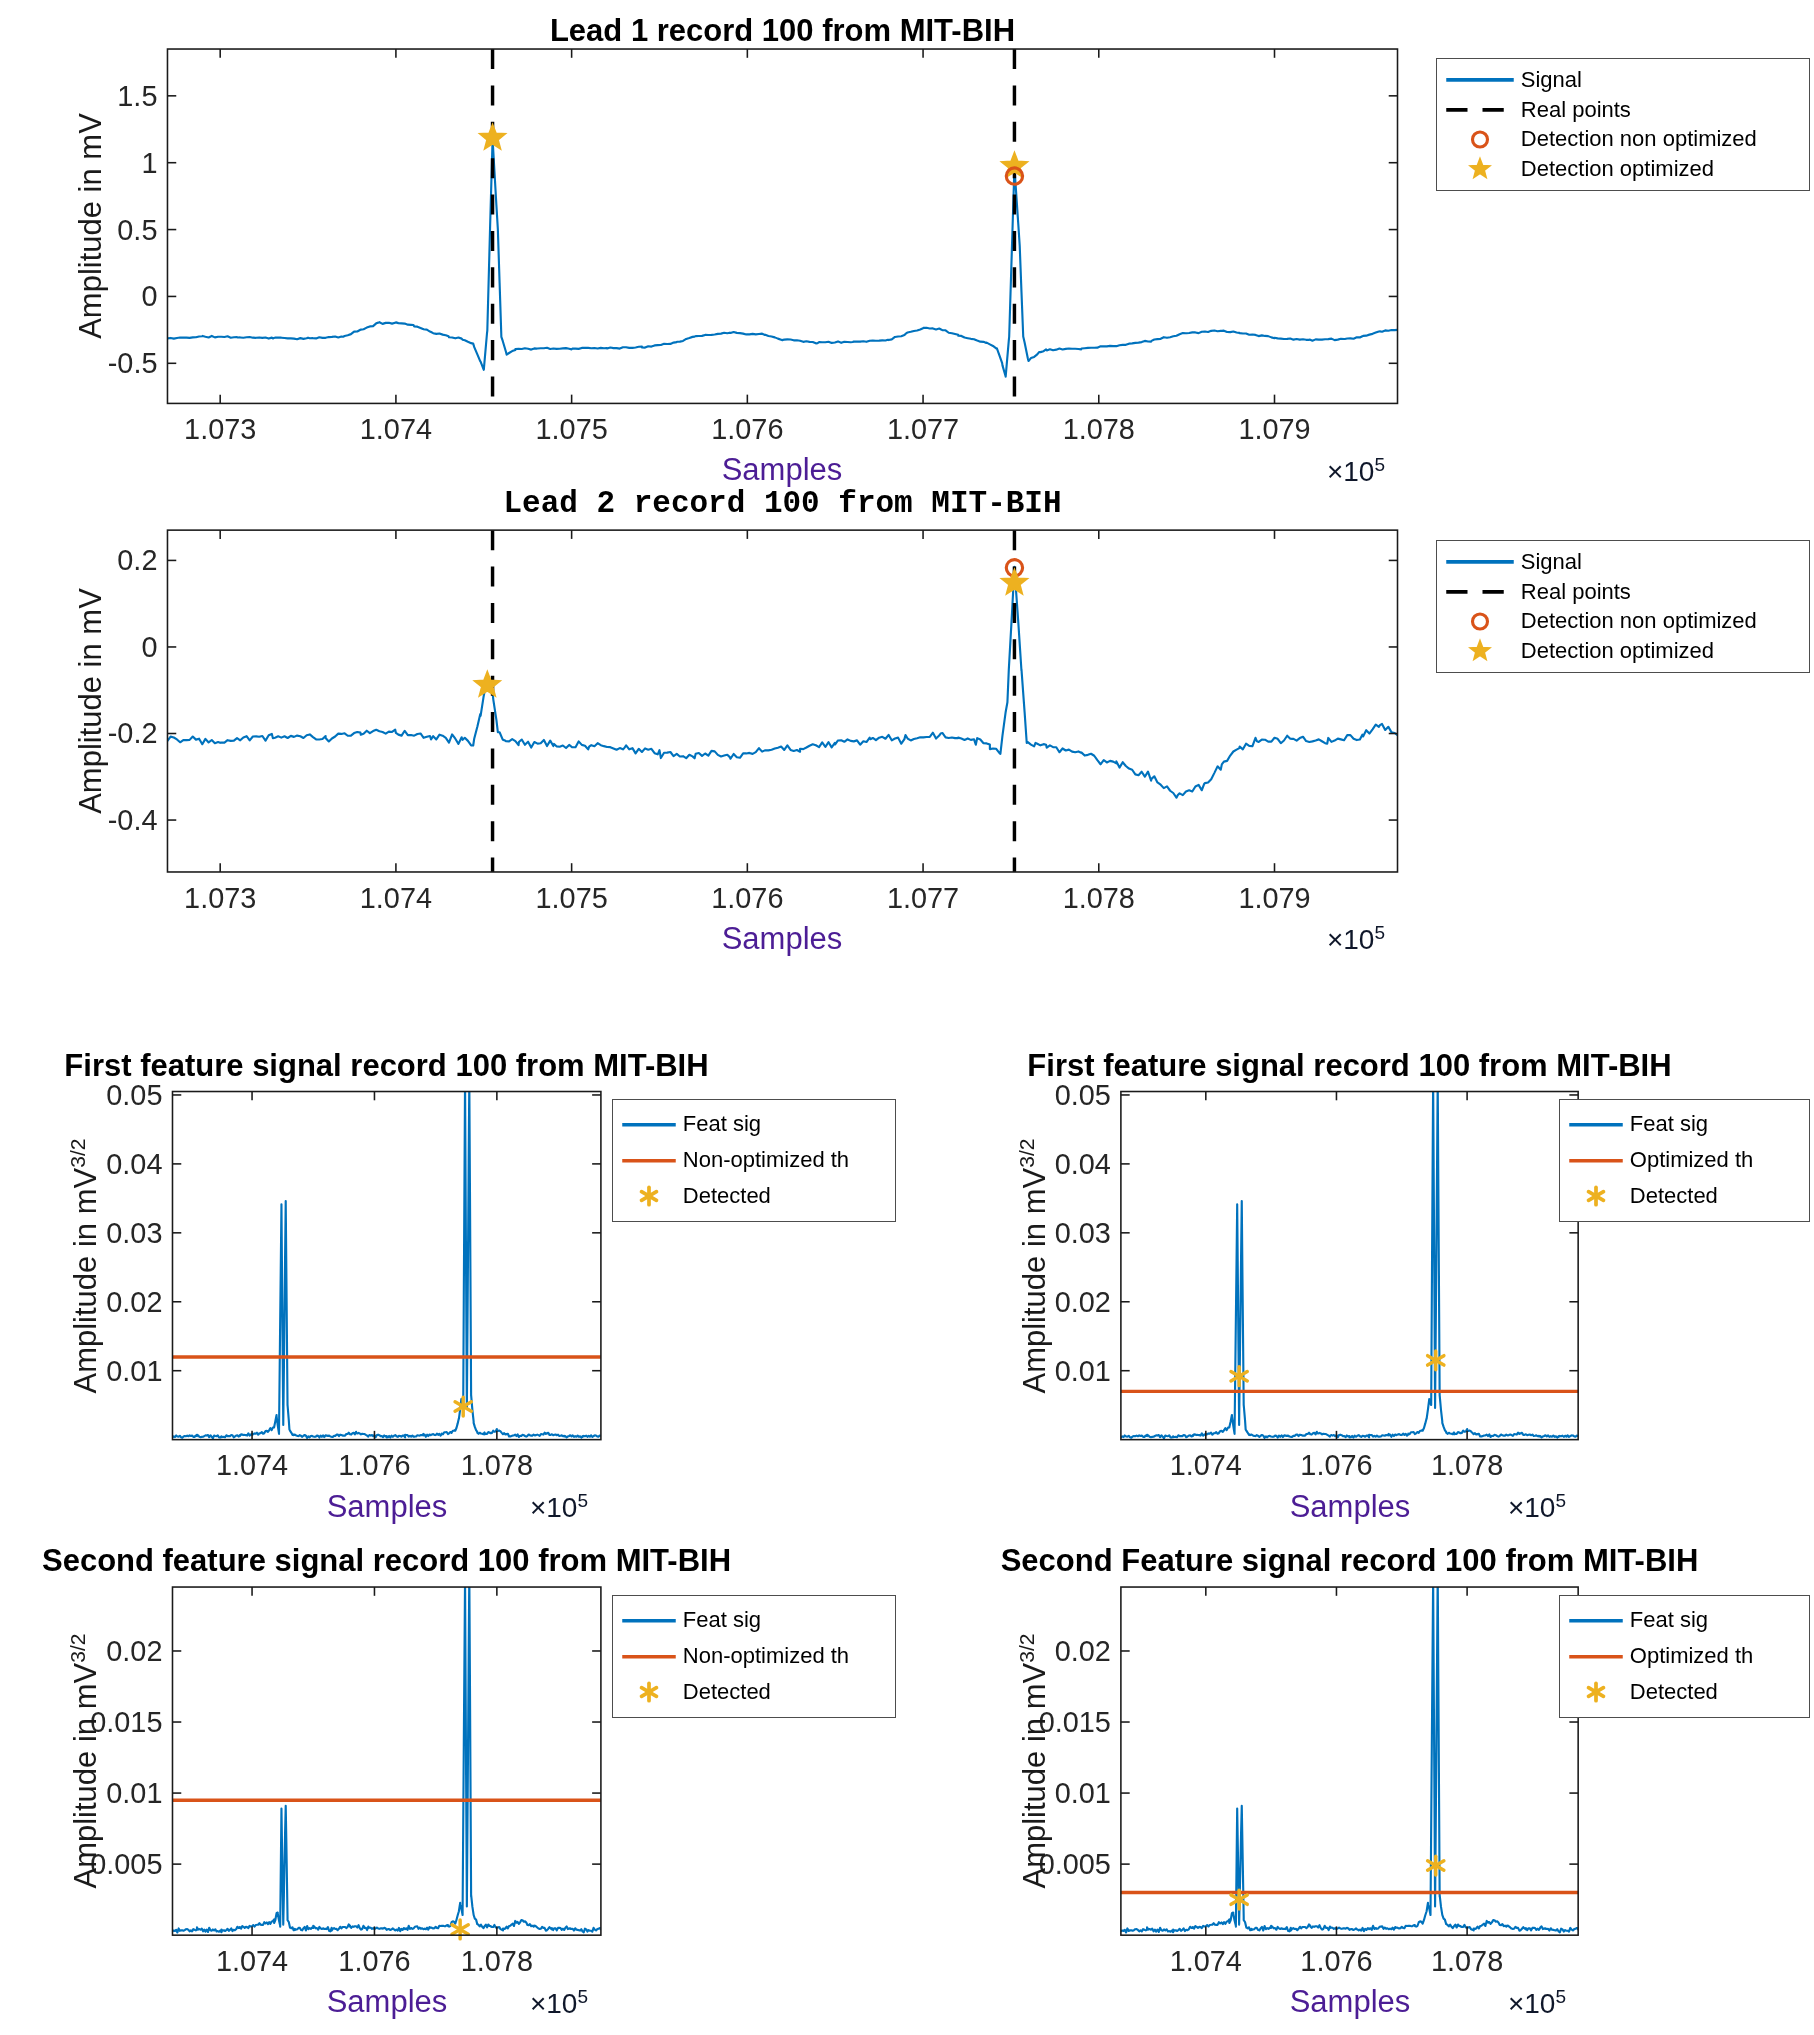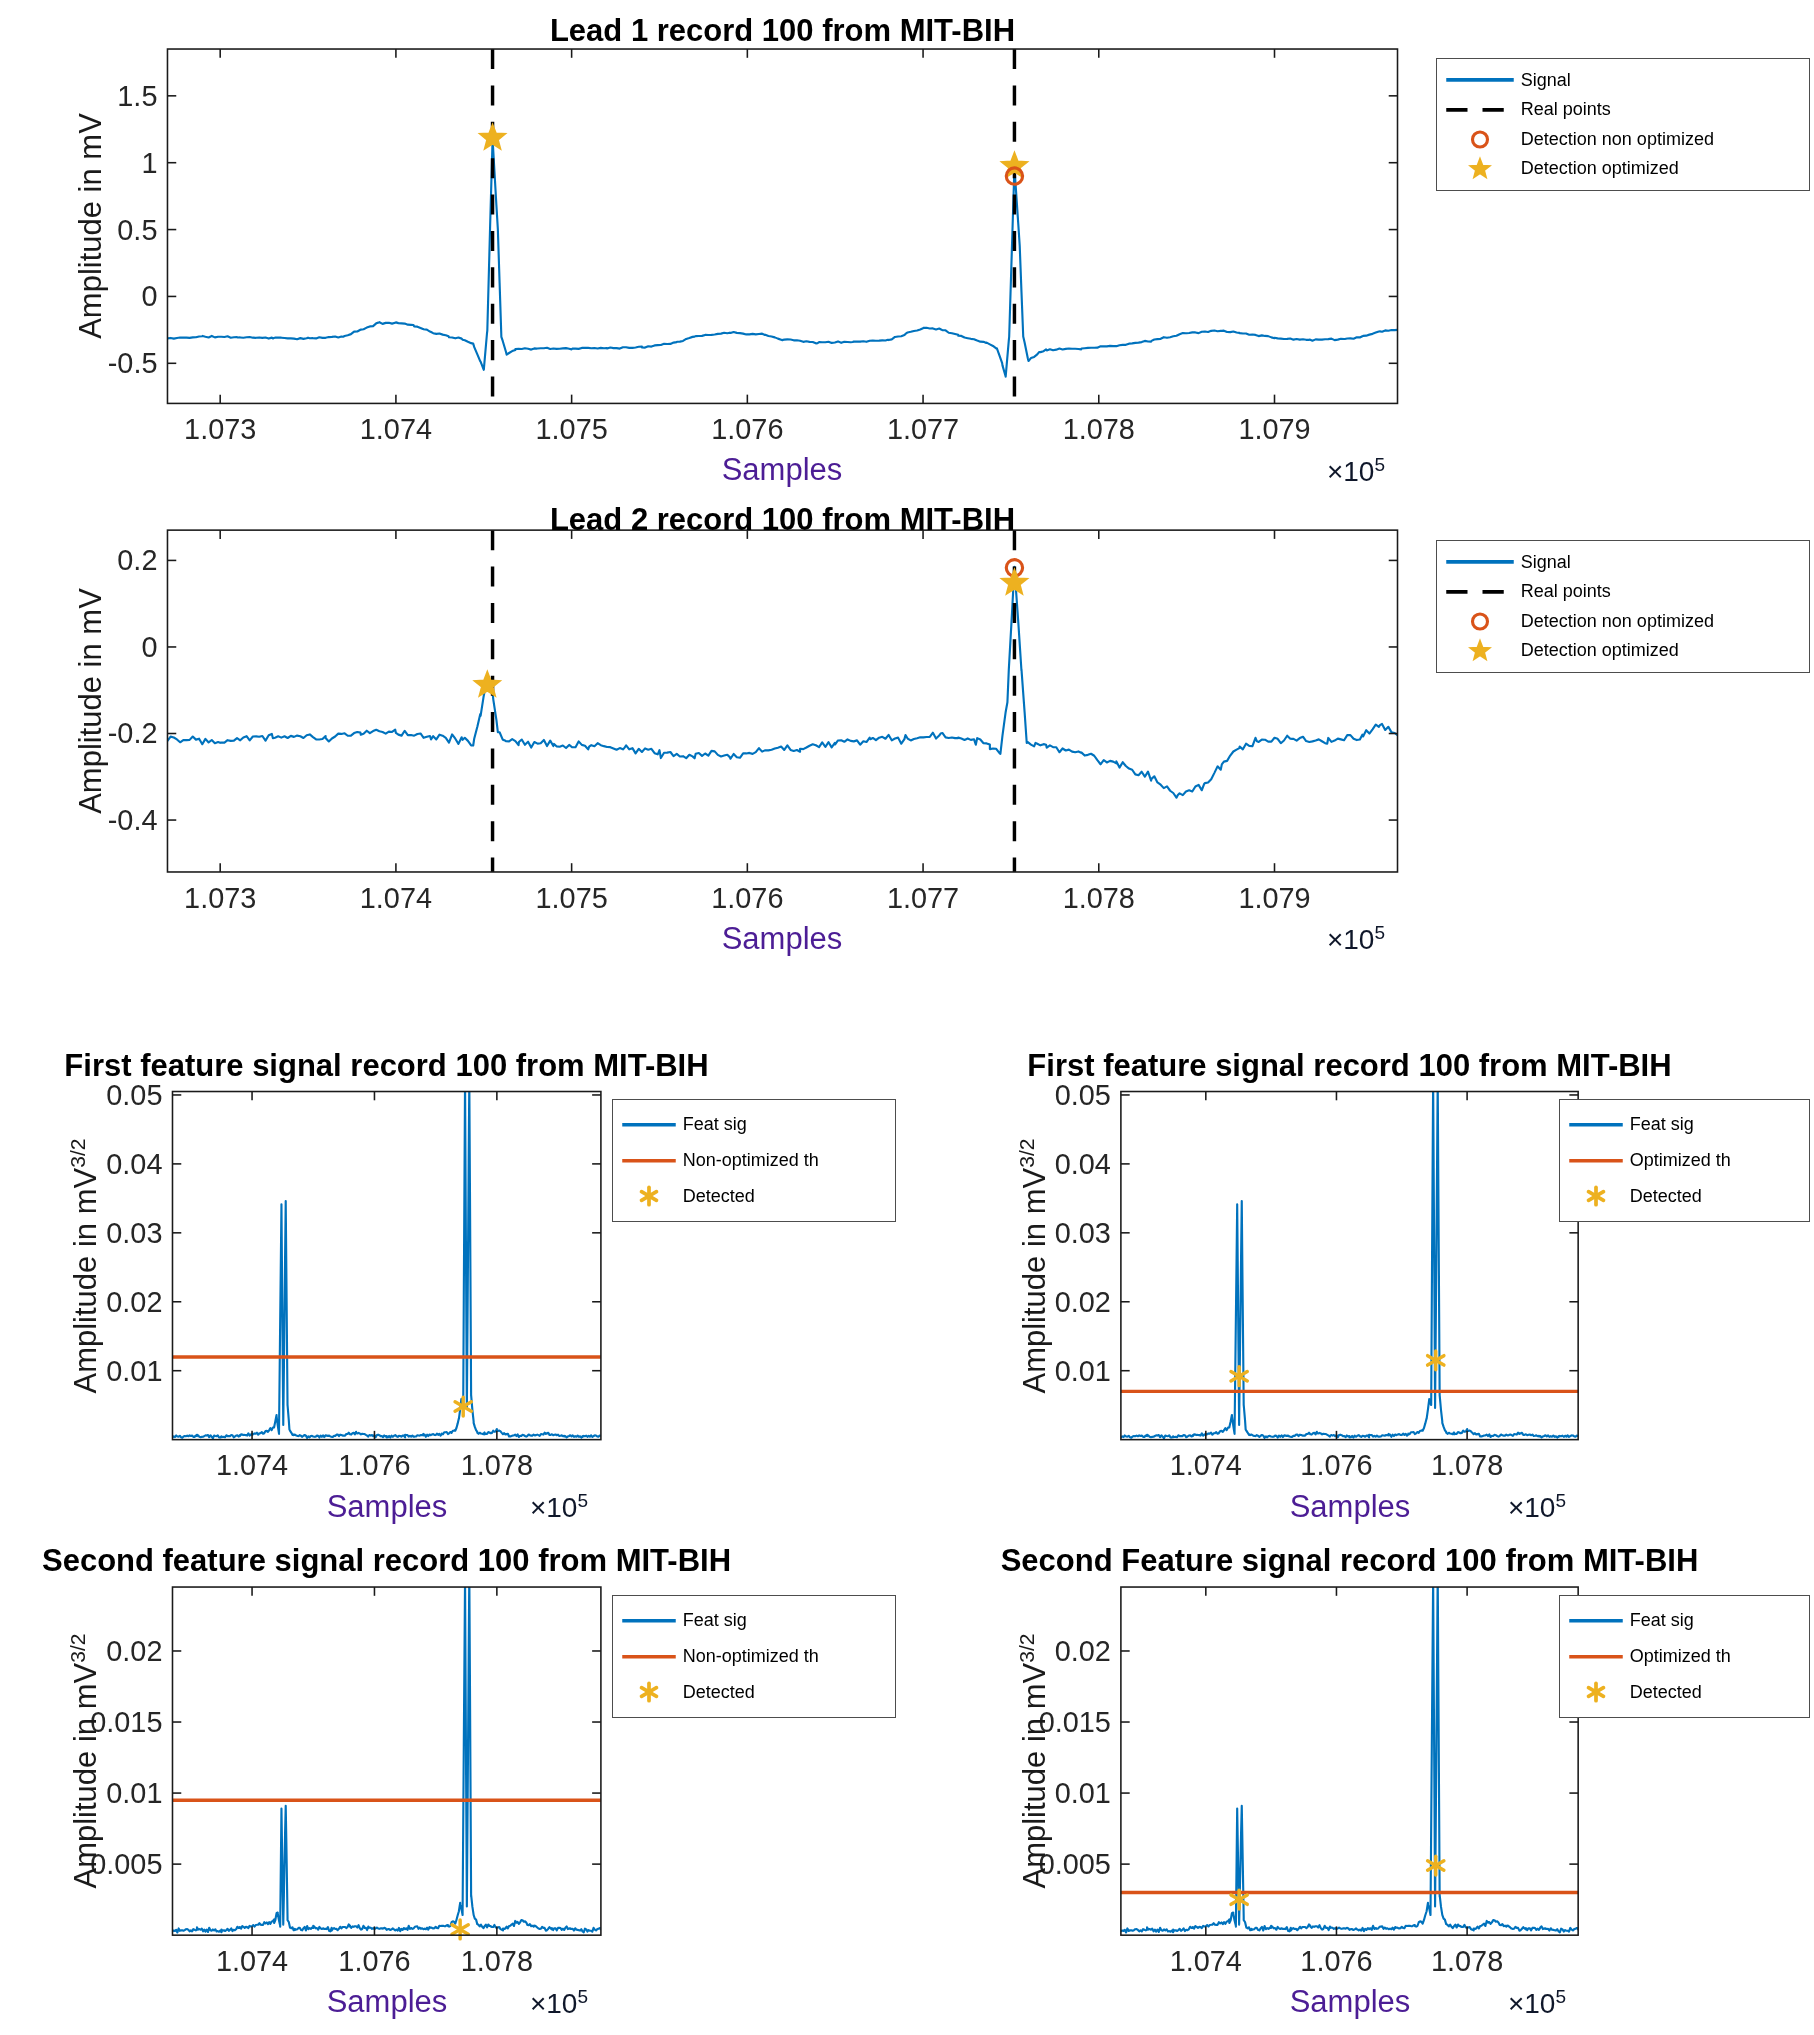--- a/index.html
+++ b/index.html
@@ -11,21 +11,21 @@
   .title{position:absolute;font-size:31px;font-weight:bold;color:#000;text-align:center;white-space:nowrap;}
   .ylabel{position:absolute;font-size:31px;color:#1a1a1a;text-align:center;white-space:nowrap;transform:rotate(-90deg);}
   .xlabel{position:absolute;font-size:31px;color:#4c1d95;text-align:center;white-space:nowrap;}
   .xexp{position:absolute;font-size:28px;color:#0f172a;text-align:right;white-space:nowrap;}
   sup{font-size:68%;}
   .legend{position:absolute;background:#fff;border:1.3px solid #4d4d4d;padding:6.3px 5px;box-sizing:border-box;}
   .lrow{display:flex;align-items:center;height:29.5px;}
   .legend.feat .lrow{height:36px;}
   .sw{flex:0 0 75px;display:flex;justify-content:center;align-items:center;}
   .legend.feat .sw{flex:0 0 61px;}
-  .lbl{font-size:18px;color:#000;white-space:nowrap;margin-left:3.8px;}
+  .lbl{font-size:22px;color:#000;white-space:nowrap;margin-left:3.8px;}
   svg text{font-family:"Liberation Sans", sans-serif;}
 </style>
 </head>
 <body>
 
 <svg id="plots" width="1814" height="2035" viewBox="0 0 2892 3244">
     <g>
       <clipPath id="clip0">
         <rect x="267" y="78" width="1961" height="565"></rect>
       </clipPath>
@@ -319,21 +319,21 @@
           <svg width="70" height="28" viewBox="0 0 112 44">
             <path d="M56 6 L60 16.5 L71.2 17.1 L62.5 24.1 L65.4 34.9 L56 28.8 L46.6 34.9 L49.5 24.1 L40.8 17.1 L52 16.5 Z" fill="currentColor" stroke="currentColor" stroke-width="3"></path>
           </svg>
         </span>
       <span class="lbl">Detection optimized</span>
     </div>
   </div>
 </div>
 
 <div class="chart-overlay">
-  <div class="title" style="left: 331px; top: 502px; width: 903px;">Lead 2 record 100 from MIT-BIH</div>
+  <div class="title" style="left: 331px; top: 486px; width: 903px; font-family: Liberation Mono, monospace;">Lead 2 record 100 from MIT-BIH</div>
   <div class="ylabel" style="left: -88px; top: 681px; width: 342px; height: 40px; line-height: 40px;"><span>Amplitude in mV</span><sup></sup></div>
   <div class="xlabel" style="left: 594px; top: 921px; width: 376px;">Samples</div>
   <div class="xexp" style="left: 1216px; top: 922px; width: 169px;"><span>×10</span><sup>5</sup></div>
   <div class="legend lead" style="left: 1436px; top: 540px; width: 374px;">
     <div class="lrow">
       <span class="sw" style="color: rgb(0, 114, 189);">
           <svg width="70" height="7.5" viewBox="0 0 112 12">
             <line x1="2" y1="6" x2="110" y2="6" stroke="currentColor" stroke-width="6"></line>
           </svg>
         </span>

